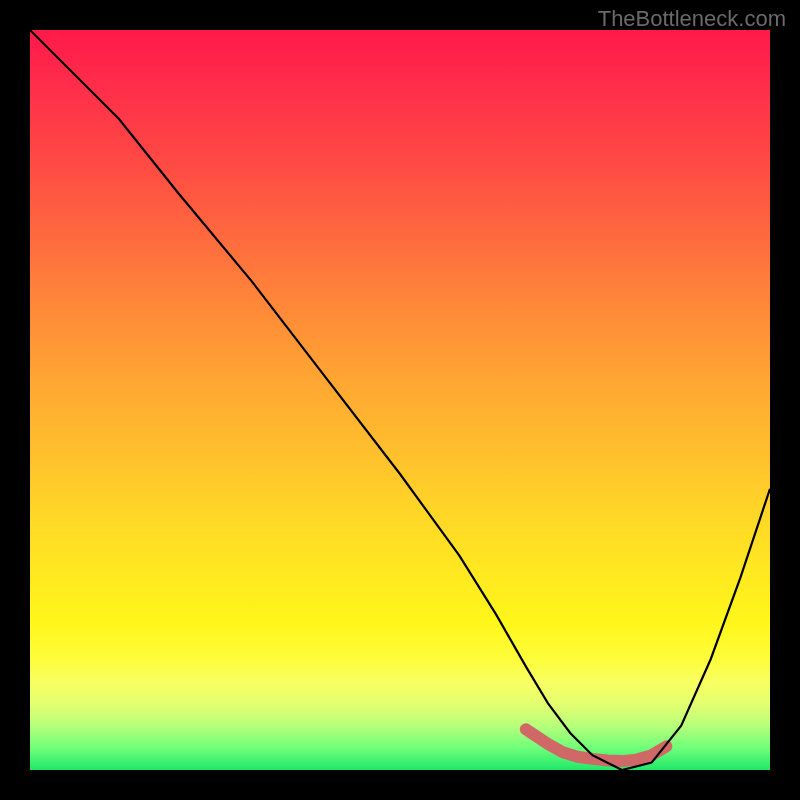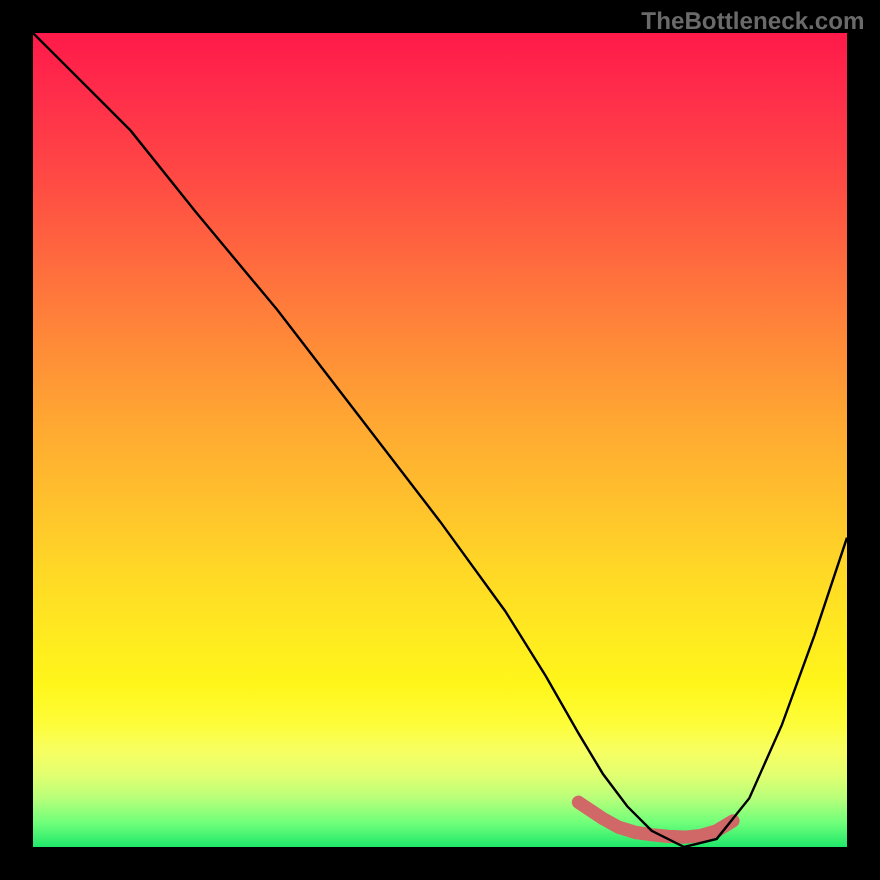--- a/index.html
+++ b/index.html
@@ -1,17 +1,17 @@
 <!DOCTYPE html>
 <html><head>
 <meta charset="utf-8">
 <style>
   * { margin: 0; padding: 0; box-sizing: border-box; }
   body { width: 800px; height: 800px; background: #000; position: relative; font-family: Arial, sans-serif; }
-  .watermark { position: absolute; top: 6px; right: 14px; color: #6a6a6a; font-size: 22px; font-weight: 700; z-index: 10; }
+  .watermark { position: absolute; top: 6px; right: 14px; color: #6a6a6a; font-size: 22px; font-weight: 400; z-index: 10; }
   .plot-area { position: absolute; left: 30px; top: 30px; width: 740px; height: 740px; }
   .gradient-bg { position: absolute; inset: 0; background: linear-gradient(to bottom,
     #ff1a4a 0%,
     #ff2e4a 8%,
     #ff4a44 18%,
     #ff6a3e 28%,
     #ff8a38 38%,
     #ffa832 48%,
     #ffc22c 58%,
     #ffd826 66%,

